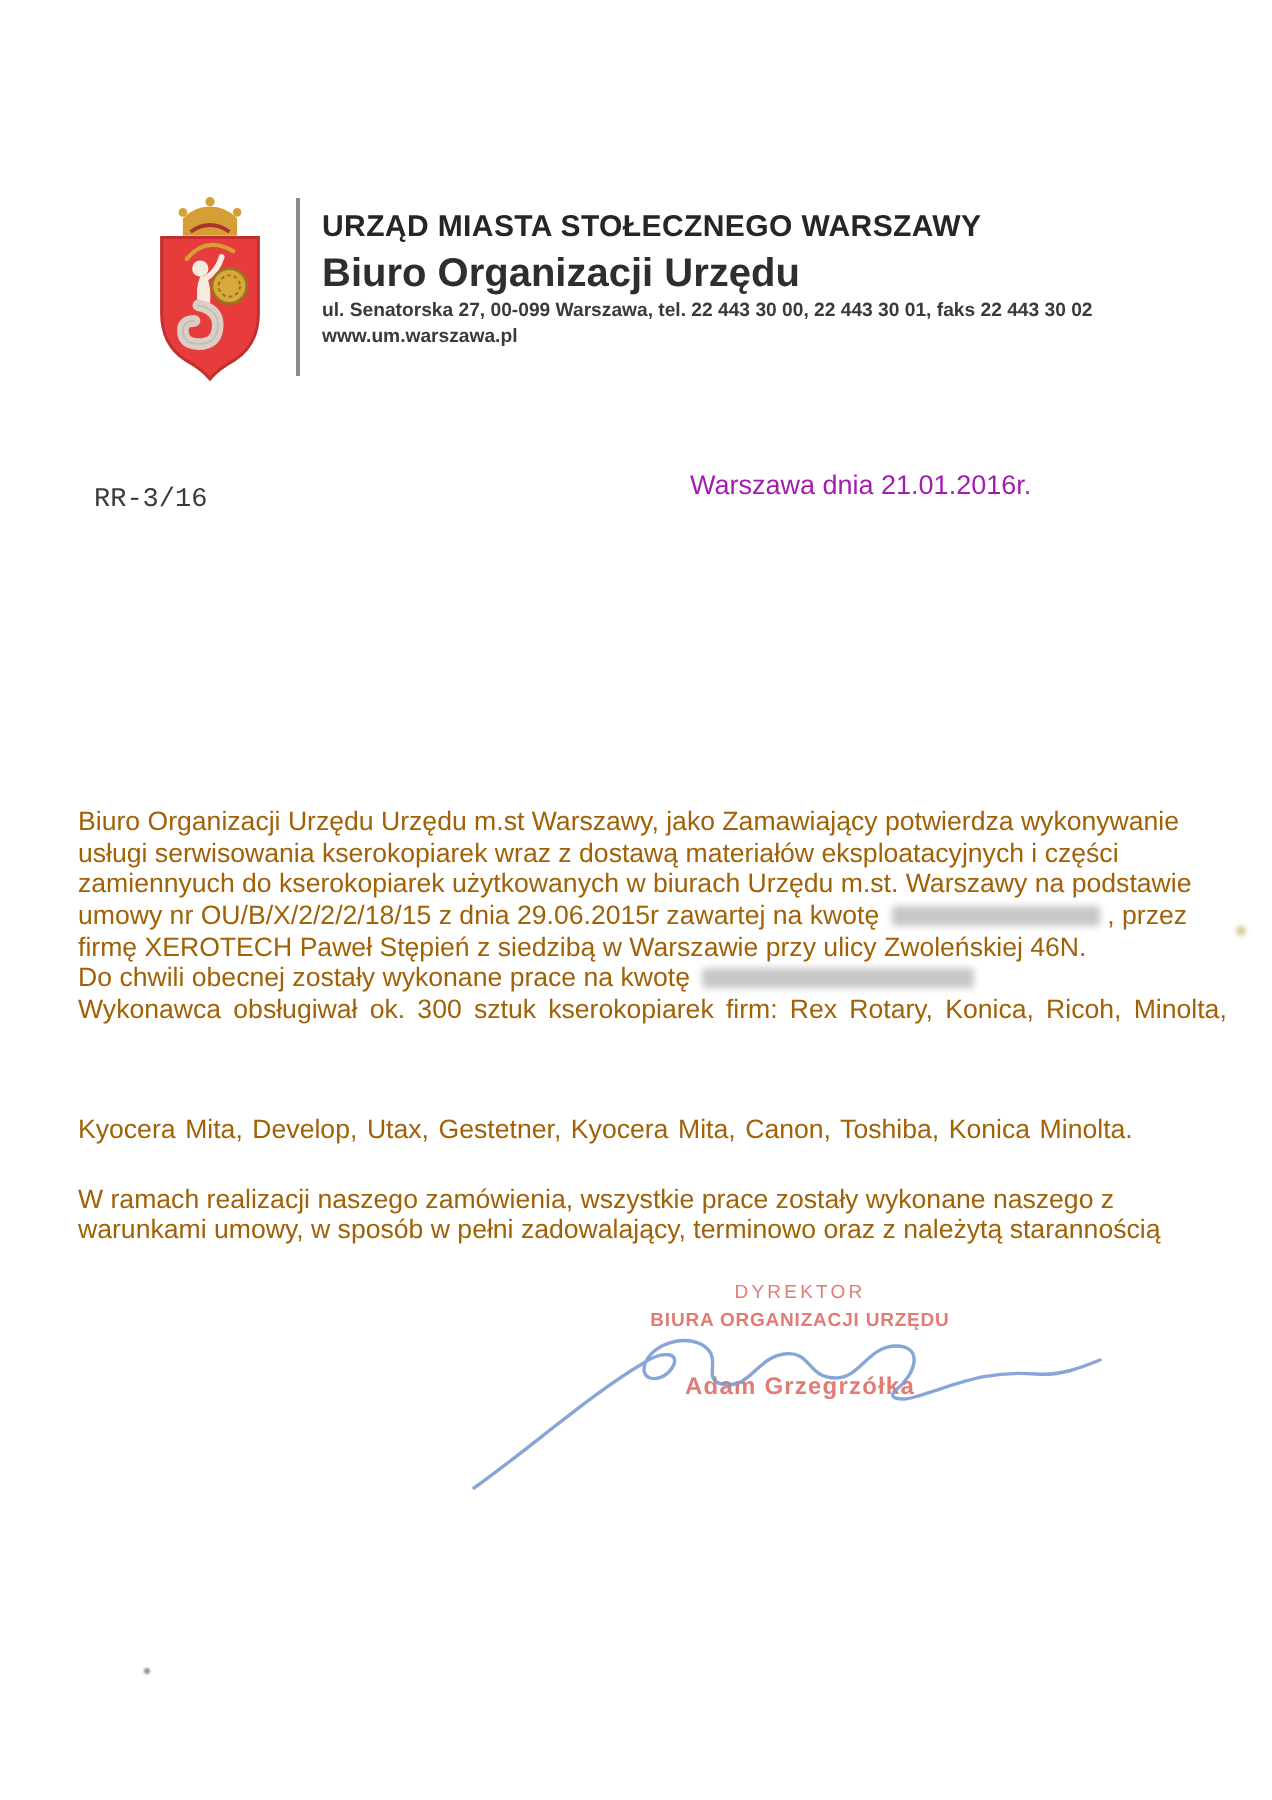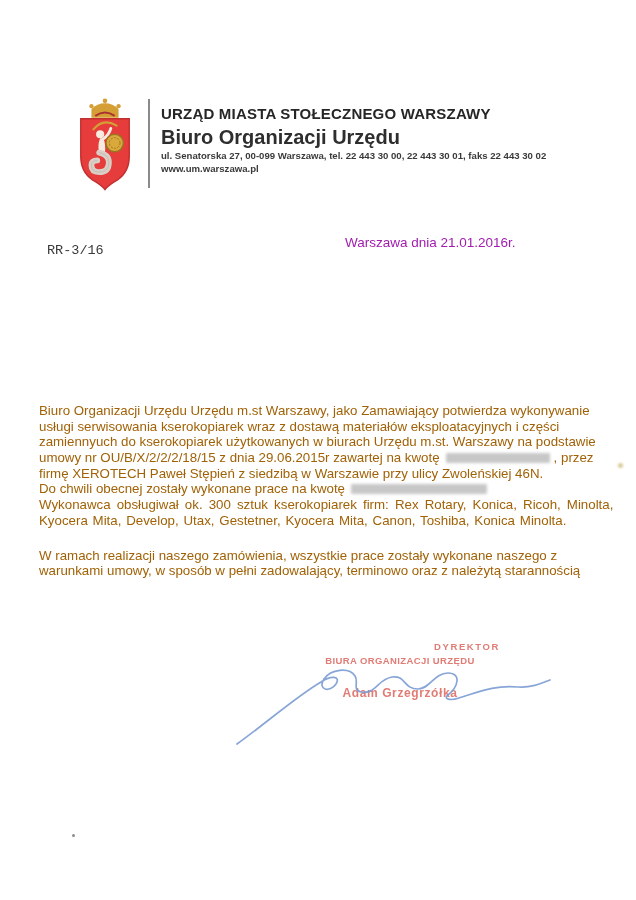--- a/index.html
+++ b/index.html
@@ -42,36 +42,36 @@
     text-align:center;font-size:16px;font-weight:bold;letter-spacing:1.2px;color:#2f2f2f;
   }
 
   
   .body-block{position:absolute;left:39px;top:403px;width:575px;}
   .ln{
     font-size:13.3px;line-height:15.7px;height:15.7px;
     white-space:nowrap;color:#a16207;
   }
   .ln.just7{word-spacing:2.4px;}
-  .ln.just8{word-spacing:1.1px;}
+  .ln.just8{word-spacing:1.1px;margin-top:44px;}
   .para-gap{height:19px;}
   .redacted{
     display:inline-block;height:10px;border-radius:1px;
     background:#c7c7c7;filter:blur(1.8px);
     margin:0 4px -1px 6px;
   }
   .rw1{width:104px;}
   .rw2{width:136px;}
 
   
   .stamp{
     position:absolute;left:300px;top:641px;width:200px;
     text-align:center;color:#dd6a62;opacity:.88;z-index:1;
   }
-  .stamp .s1{font-size:9.5px;font-weight:bold;letter-spacing:1.6px;text-align:right;}
+  .stamp .s1{font-size:9.5px;font-weight:normal;letter-spacing:1.6px;}
   .stamp .s2{font-size:9.5px;font-weight:bold;letter-spacing:.4px;margin-top:3px;}
   .stamp .sname{font-size:12px;font-weight:bold;letter-spacing:.6px;margin-top:20px;}
   .sig-svg{position:absolute;left:225px;top:652px;z-index:2;}
 
   
   .speck-yellow{position:absolute;left:618px;top:463px;width:5px;height:5px;border-radius:50%;
     background:#d8cb9a;filter:blur(1px);}
   .speck-dark{position:absolute;left:72px;top:834px;width:3px;height:3px;border-radius:50%;
     background:#8d8d8d;filter:blur(.5px);}
 </style>

